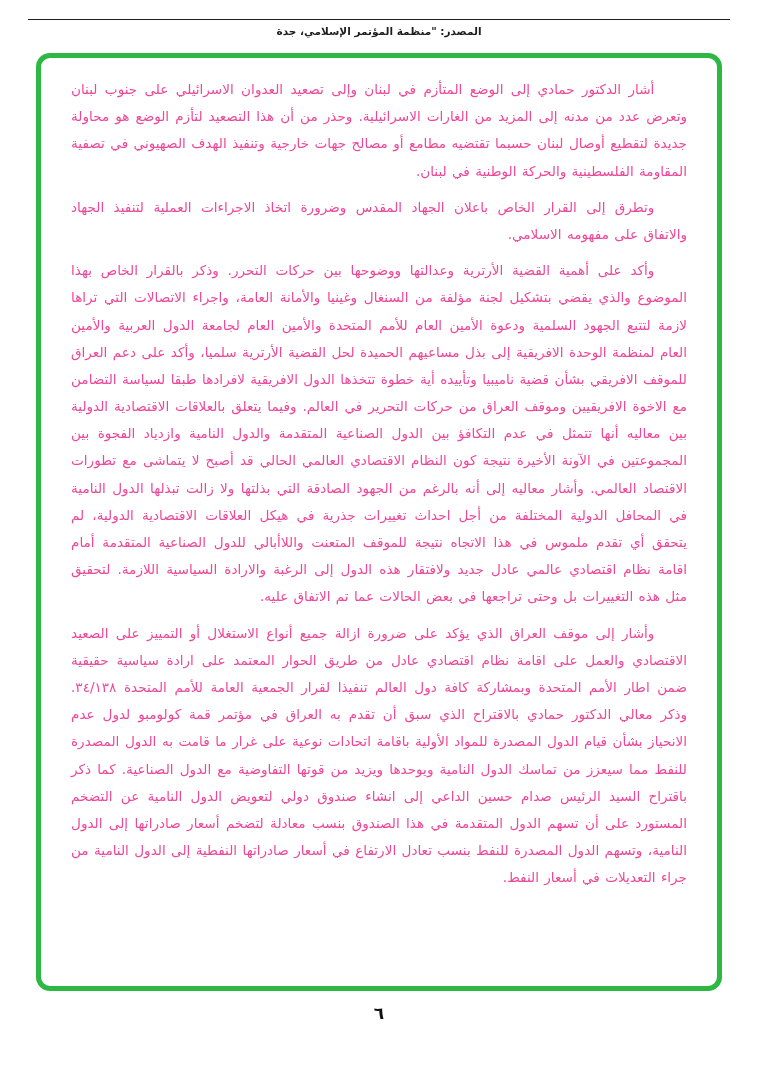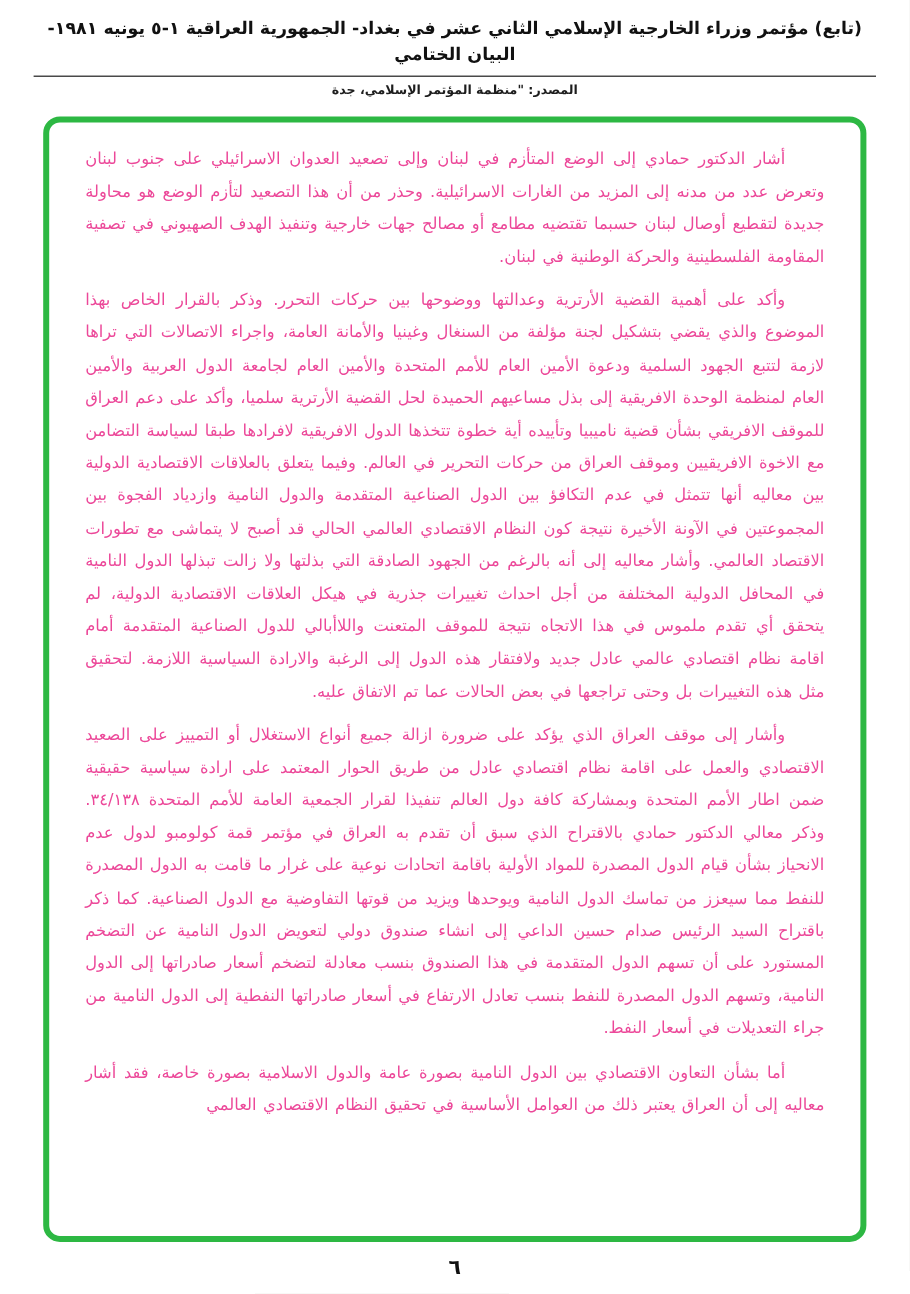--- a/index.html
+++ b/index.html
@@ -63,29 +63,28 @@
     font-weight: bold;
     color: #111111;
   }
 </style>
 </head>
 <body>
 
 <div class="page">
 
   <header class="doc-header">
-    <div class="doc-title">(تابع) مؤتمر وزراء الخارجية الإسلامي الثاني عشر في بغداد- الجمهورية العراقية ١-٥ يونيه ١٩٨١- البيان الختامي</div>
     <hr class="header-rule">
     <div class="doc-source">المصدر: "منظمة المؤتمر الإسلامي، جدة</div>
   </header>
 
   <main class="text-frame">
     <p>أشار الدكتور حمادي إلى الوضع المتأزم في لبنان وإلى تصعيد العدوان الاسرائيلي على جنوب لبنان وتعرض عدد من مدنه إلى المزيد من الغارات الاسرائيلية. وحذر من أن هذا التصعيد لتأزم الوضع هو محاولة جديدة لتقطيع أوصال لبنان حسبما تقتضيه مطامع أو مصالح جهات خارجية وتنفيذ الهدف الصهيوني في تصفية المقاومة الفلسطينية والحركة الوطنية في لبنان.</p>
+    <p>وتطرق إلى القرار الخاص باعلان الجهاد المقدس وضرورة اتخاذ الاجراءات العملية لتنفيذ الجهاد والاتفاق على مفهومه الاسلامي.</p>
     <p>وأكد على أهمية القضية الأرترية وعدالتها ووضوحها بين حركات التحرر. وذكر بالقرار الخاص بهذا الموضوع والذي يقضي بتشكيل لجنة مؤلفة من السنغال وغينيا والأمانة العامة، واجراء الاتصالات التي تراها لازمة لتتبع الجهود السلمية ودعوة الأمين العام للأمم المتحدة والأمين العام لجامعة الدول العربية والأمين العام لمنظمة الوحدة الافريقية إلى بذل مساعيهم الحميدة لحل القضية الأرترية سلميا، وأكد على دعم العراق للموقف الافريقي بشأن قضية ناميبيا وتأييده أية خطوة تتخذها الدول الافريقية لافرادها طبقا لسياسة التضامن مع الاخوة الافريقيين وموقف العراق من حركات التحرير في العالم. وفيما يتعلق بالعلاقات الاقتصادية الدولية بين معاليه أنها تتمثل في عدم التكافؤ بين الدول الصناعية المتقدمة والدول النامية وازدياد الفجوة بين المجموعتين في الآونة الأخيرة نتيجة كون النظام الاقتصادي العالمي الحالي قد أصبح لا يتماشى مع تطورات الاقتصاد العالمي. وأشار معاليه إلى أنه بالرغم من الجهود الصادقة التي بذلتها ولا زالت تبذلها الدول النامية في المحافل الدولية المختلفة من أجل احداث تغييرات جذرية في هيكل العلاقات الاقتصادية الدولية، لم يتحقق أي تقدم ملموس في هذا الاتجاه نتيجة للموقف المتعنت واللاأبالي للدول الصناعية المتقدمة أمام اقامة نظام اقتصادي عالمي عادل جديد ولافتقار هذه الدول إلى الرغبة والارادة السياسية اللازمة. لتحقيق مثل هذه التغييرات بل وحتى تراجعها في بعض الحالات عما تم الاتفاق عليه.</p>
     <p>وأشار إلى موقف العراق الذي يؤكد على ضرورة ازالة جميع أنواع الاستغلال أو التمييز على الصعيد الاقتصادي والعمل على اقامة نظام اقتصادي عادل من طريق الحوار المعتمد على ارادة سياسية حقيقية ضمن اطار الأمم المتحدة وبمشاركة كافة دول العالم تنفيذا لقرار الجمعية العامة للأمم المتحدة ٣٤/١٣٨. وذكر معالي الدكتور حمادي بالاقتراح الذي سبق أن تقدم به العراق في مؤتمر قمة كولومبو لدول عدم الانحياز بشأن قيام الدول المصدرة للمواد الأولية باقامة اتحادات نوعية على غرار ما قامت به الدول المصدرة للنفط مما سيعزز من تماسك الدول النامية ويوحدها ويزيد من قوتها التفاوضية مع الدول الصناعية. كما ذكر باقتراح السيد الرئيس صدام حسين الداعي إلى انشاء صندوق دولي لتعويض الدول النامية عن التضخم المستورد على أن تسهم الدول المتقدمة في هذا الصندوق بنسب معادلة لتضخم أسعار صادراتها إلى الدول النامية، وتسهم الدول المصدرة للنفط بنسب تعادل الارتفاع في أسعار صادراتها النفطية إلى الدول النامية من جراء التعديلات في أسعار النفط.</p>
-    <p>أما بشأن التعاون الاقتصادي بين الدول النامية بصورة عامة والدول الاسلامية بصورة خاصة، فقد أشار معاليه إلى أن العراق يعتبر ذلك من العوامل الأساسية في تحقيق النظام الاقتصادي العالمي</p>
   </main>
 
   <footer class="page-footer">
     <span>٦</span>
   </footer>
 
 </div>
 
 </body></html>

